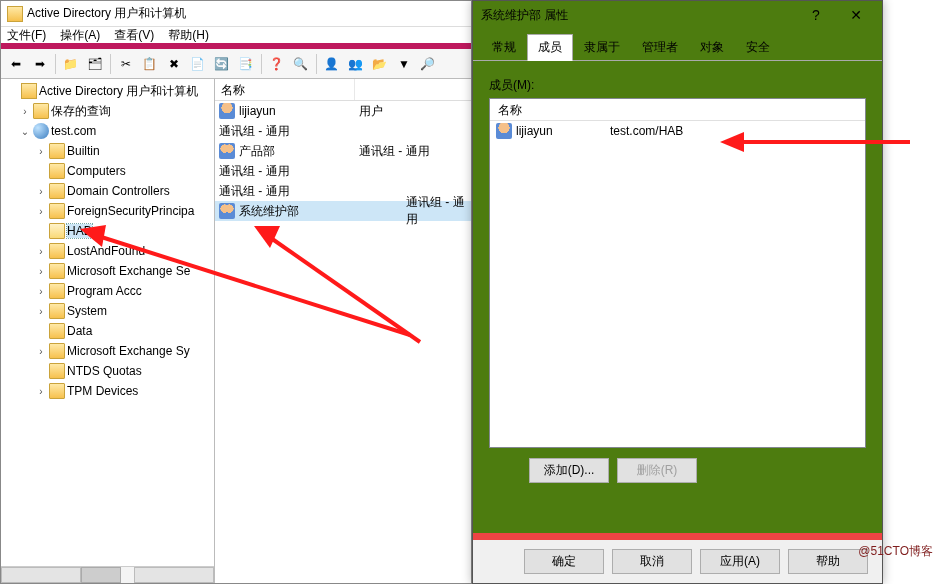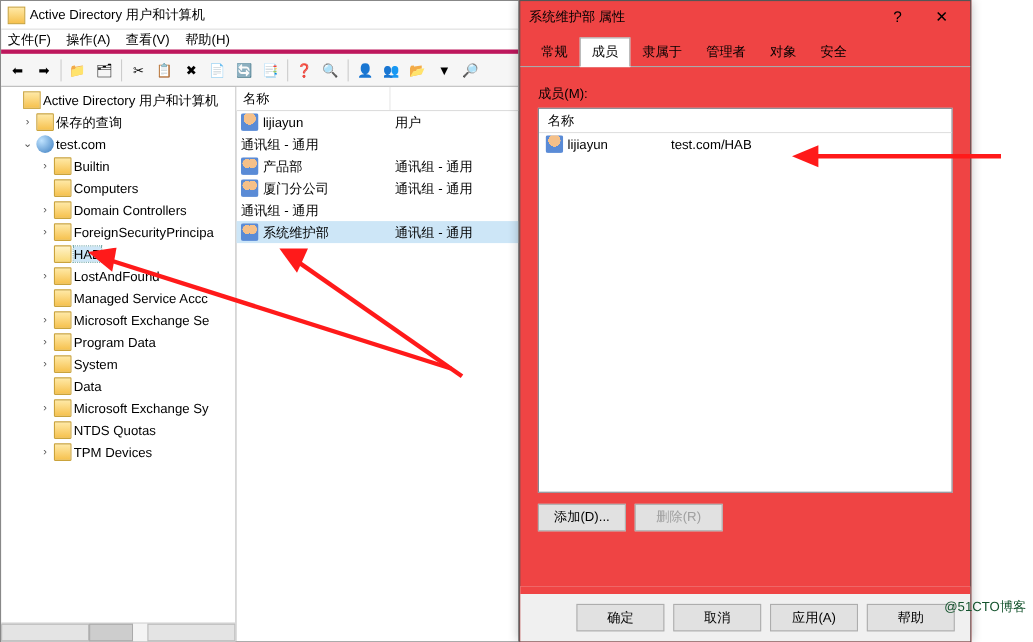--- a/index.html
+++ b/index.html
@@ -2,21 +2,21 @@
 <html><head>
 <meta charset="utf-8">
 <style>
   * { box-sizing: border-box; }
   body { margin:0; font-family: "Microsoft YaHei", "Segoe UI", sans-serif; font-size:12px; color:#000; background:#fff; width:939px; height:584px; position:relative; overflow:hidden;}
   
   
   .main-window { position:absolute; left:0; top:0; width:472px; height:584px; background:#fff; border:1px solid #888;}
   .titlebar { height:26px; background:#fff; display:flex; align-items:center; padding:0 6px; border-bottom:1px solid #ddd;}
   .titlebar .icon { width:16px; height:16px; margin-right:4px;}
-  .menubar { height:22px; display:flex; align-items:center; padding:0 6px; gap:14px; border-bottom:4px solid #be185d;}
+  .menubar { height:22px; display:flex; align-items:center; padding:0 6px; gap:14px; border-bottom:6px solid #be185d;}
   .menubar span { cursor:default;}
   .toolbar { height:30px; display:flex; align-items:center; padding:0 4px; gap:2px; border-bottom:1px solid #bbb; background:#f6f6f6;}
   .toolbar .tb { width:22px; height:22px; display:flex; align-items:center; justify-content:center; border:1px solid transparent;}
   .toolbar .sep { width:1px; height:20px; background:#ccc; margin:0 2px;}
   
   .body { display:flex; height:calc(100% - 26px - 22px - 30px);}
   .tree-pane { width:214px; border-right:1px solid #bbb; display:flex; flex-direction:column;}
   .tree { flex:1; overflow:hidden; padding:2px;}
   .tree-row { display:flex; align-items:center; height:20px; white-space:nowrap; padding-left:4px;}
   .tree-row .exp { width:12px; text-align:center; color:#555; font-size:10px;}
@@ -27,57 +27,57 @@
   .hscroll { height:17px; background:#f0f0f0; border-top:1px solid #ccc; display:flex;}
   .hscroll .btn{width:17px;height:100%;background:#e4e4e4;border:1px solid #bbb;}
   .hscroll .track{flex:1;background:#f4f4f4;}
   .hscroll .thumb{width:40px;height:100%;background:#cdcdcd;border:1px solid #aaa;}
   
   .list-pane { flex:1; display:flex; flex-direction:column;}
   .list-head { height:22px; display:flex; border-bottom:1px solid #ddd; background:#fff;}
   .list-head .col { padding:3px 6px; border-right:1px solid #e8e8e8;}
   .list-body { flex:1;}
   .list-row { display:flex; align-items:center; height:20px;}
-  .list-row.sel { background:#cde6f7;}
+  .list-row.sel { background:#cde6f7;gap:47px;}
   .list-row .c1 { width:140px; padding-left:4px; display:flex; align-items:center; gap:4px;}
   .list-row .c2 { flex:1; padding-left:4px;}
   .gi{width:16px;height:16px;flex-shrink:0;}
   
   
-  .dialog { position:absolute; left:472px; top:0; width:411px; height:584px; background:#ef4444; border:1px solid #555; box-shadow:0 0 10px rgba(0,0,0,0.3);}
+  .dialog { position:absolute; left:472px; top:0; width:411px; height:584px; background:#4d7c0f; border:1px solid #555; box-shadow:0 0 10px rgba(0,0,0,0.3);}
   .dlg-title { height:28px; display:flex; align-items:center; justify-content:space-between; padding:0 8px;}
   .dlg-title .btns { display:flex; gap:4px;}
   .dlg-title .wb { width:36px; height:22px; display:flex; align-items:center; justify-content:center; font-size:14px;}
   .tabs { display:flex; padding:4px 8px 0 8px; border-bottom:1px solid #aaa;}
   .tab { padding:4px 10px; border:1px solid transparent; border-bottom:none; position:relative; top:1px; }
   .tab.act { background:#fff; border-color:#aaa; border-bottom:1px solid #fff;}
   .dlg-body { padding:12px 16px; height:440px;}
   .memlabel { margin:4px 0;}
   .memlist { border:1px solid #828790; height:350px; background:#fff;}
   .memlist .head { display:flex; height:22px; border-bottom:1px solid #e0e0e0;}
   .memlist .head .mc{padding:3px 8px;}
   .memlist .mc1{width:120px;}
   .memlist .row { display:flex; align-items:center; height:20px;}
   .memlist .row .mc1{padding-left:6px; display:flex; align-items:center; gap:4px;}
-  .dlg-actions { margin-top:10px; display:flex; gap:8px;}
+  .dlg-actions { margin-top:10px; display:flex; gap:8px;margin-left:40px;}
   .btn { min-width:80px; height:25px; background:#e1e1e1; border:1px solid #adadad; padding:0 12px; display:inline-flex; align-items:center; justify-content:center;}
   .btn.dis { color:#a0a0a0;}
   .dlg-foot { position:absolute; bottom:0; left:0; right:0; height:50px; border-top:7px solid #ef4444; background:#f0f0f0; display:flex; align-items:center; justify-content:flex-end; gap:8px; padding:0 14px;}
   
   
   .folder{background:linear-gradient(#ffe9a6,#f6c14e);border:1px solid #caa33b;border-radius:1px;}
   .folder-o{background:linear-gradient(#fff3c9,#f9d977);border:1px solid #caa33b;border-radius:1px;}
   .globe{background:radial-gradient(circle at 30% 30%,#bfe3ff,#3a7cbf);border-radius:50%;}
   .snap{background:linear-gradient(#ffe9a6,#f6c14e);border:1px solid #caa33b;}
   .user-i{background:radial-gradient(circle at 50% 30%, #f5c089 40%, transparent 41%), linear-gradient(#5a8bd6,#5a8bd6); border-radius:2px;}
   .group-i{background:radial-gradient(circle at 35% 35%, #f5c089 28%, transparent 29%),radial-gradient(circle at 65% 35%, #f5c089 28%, transparent 29%),linear-gradient(#5a8bd6,#5a8bd6);border-radius:2px;}
   
   
   .arrow { position:absolute; pointer-events:none;}
-  .watermark{position:absolute; right:6px; bottom:24px; color:#14532d; font-size:12px;}
+  .watermark{position:absolute; right:6px; bottom:24px; color:#7f1d1d; font-size:12px;}
 </style>
 </head>
 <body>
 
 <div class="main-window">
   <div class="titlebar">
     <span class="icon snap"></span>
     <span>Active Directory 用户和计算机</span>
   </div>
   <div class="menubar">
@@ -151,33 +151,28 @@
             <span class="exp"></span>
             <span class="fi folder-o"></span>
             <span class="lbl">HAB</span>
           </div>
         <div class="tree-row ind2">
             <span class="exp">›</span>
             <span class="fi folder"></span>
             <span class="lbl">LostAndFound</span>
           </div>
         <div class="tree-row ind2">
-            <span class="exp"></span>
-            <span class="fi folder"></span>
-            <span class="lbl">Managed Service Accc</span>
-          </div>
-        <div class="tree-row ind2">
             <span class="exp">›</span>
             <span class="fi folder"></span>
             <span class="lbl">Microsoft Exchange Se</span>
           </div>
         <div class="tree-row ind2">
             <span class="exp">›</span>
             <span class="fi folder"></span>
-            <span class="lbl">Program Data</span>
+            <span class="lbl">Program Accc</span>
           </div>
         <div class="tree-row ind2">
             <span class="exp">›</span>
             <span class="fi folder"></span>
             <span class="lbl">System</span>
           </div>
         <div class="tree-row ind2">
             <span class="exp"></span>
             <span class="fi folder"></span>
             <span class="lbl">Data</span>
@@ -221,24 +216,20 @@
             <span class="c2">通讯组 - 通用</span>
           </div>
         <div class="list-row">
             <span class="c1">
               <span class="gi group-i"></span>
               <span>产品部</span>
             </span>
             <span class="c2">通讯组 - 通用</span>
           </div>
         <div class="list-row">
-            <span class="c1">
-              <span class="gi group-i"></span>
-              <span>厦门分公司</span>
-            </span>
             <span class="c2">通讯组 - 通用</span>
           </div>
         <div class="list-row">
             <span class="c2">通讯组 - 通用</span>
           </div>
         <div class="list-row sel">
             <span class="c1">
               <span class="gi group-i"></span>
               <span>系统维护部</span>
             </span>

